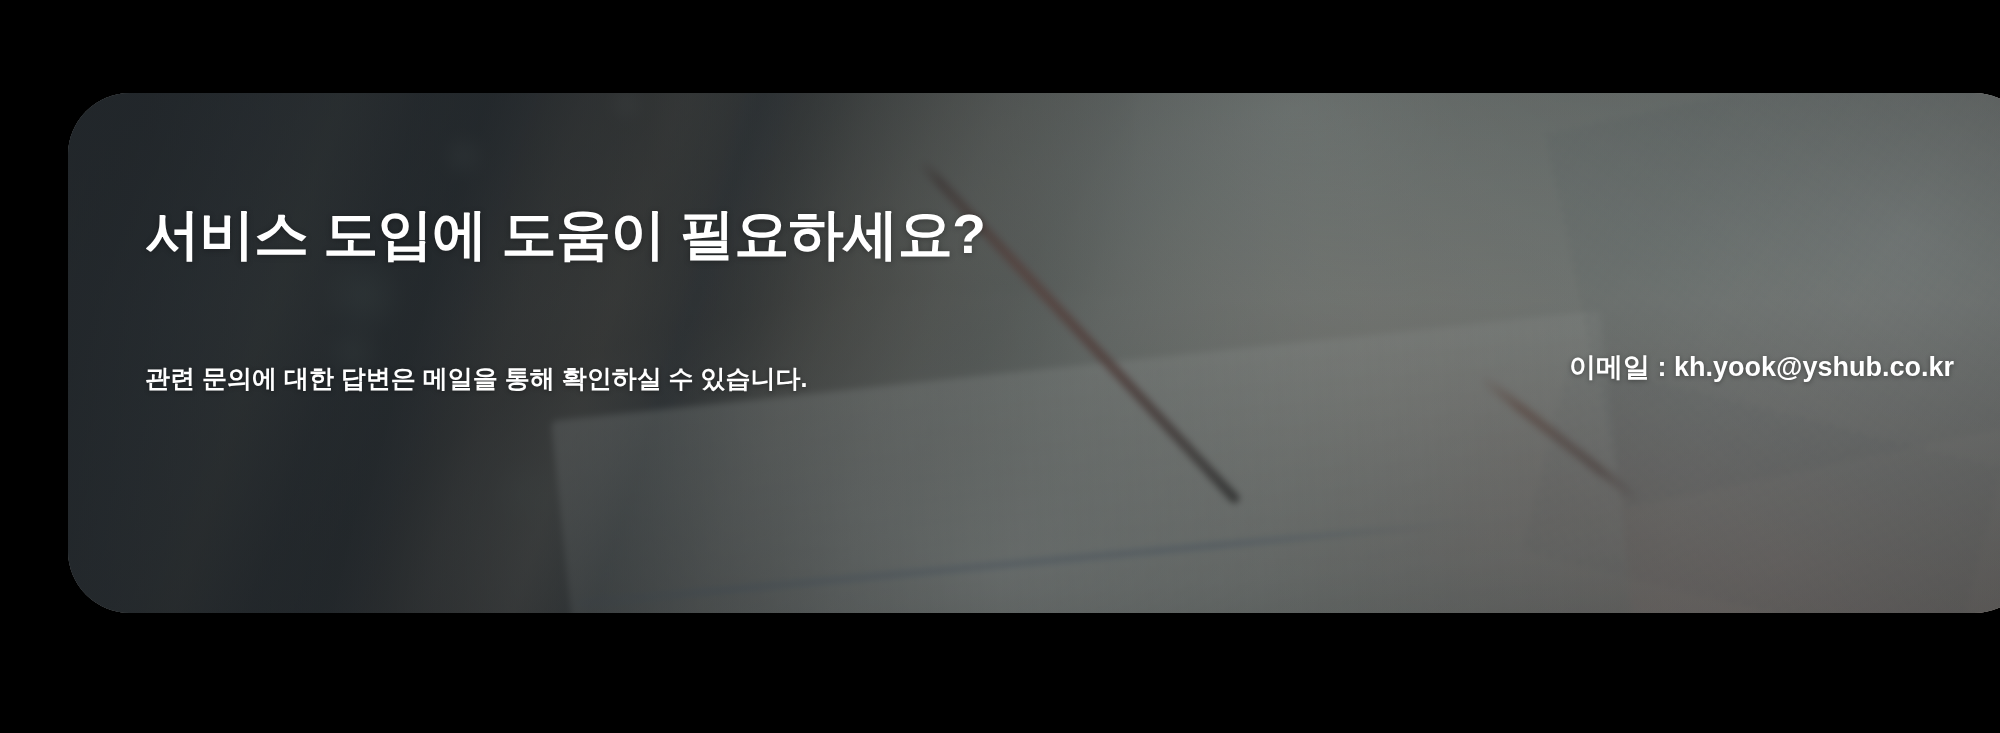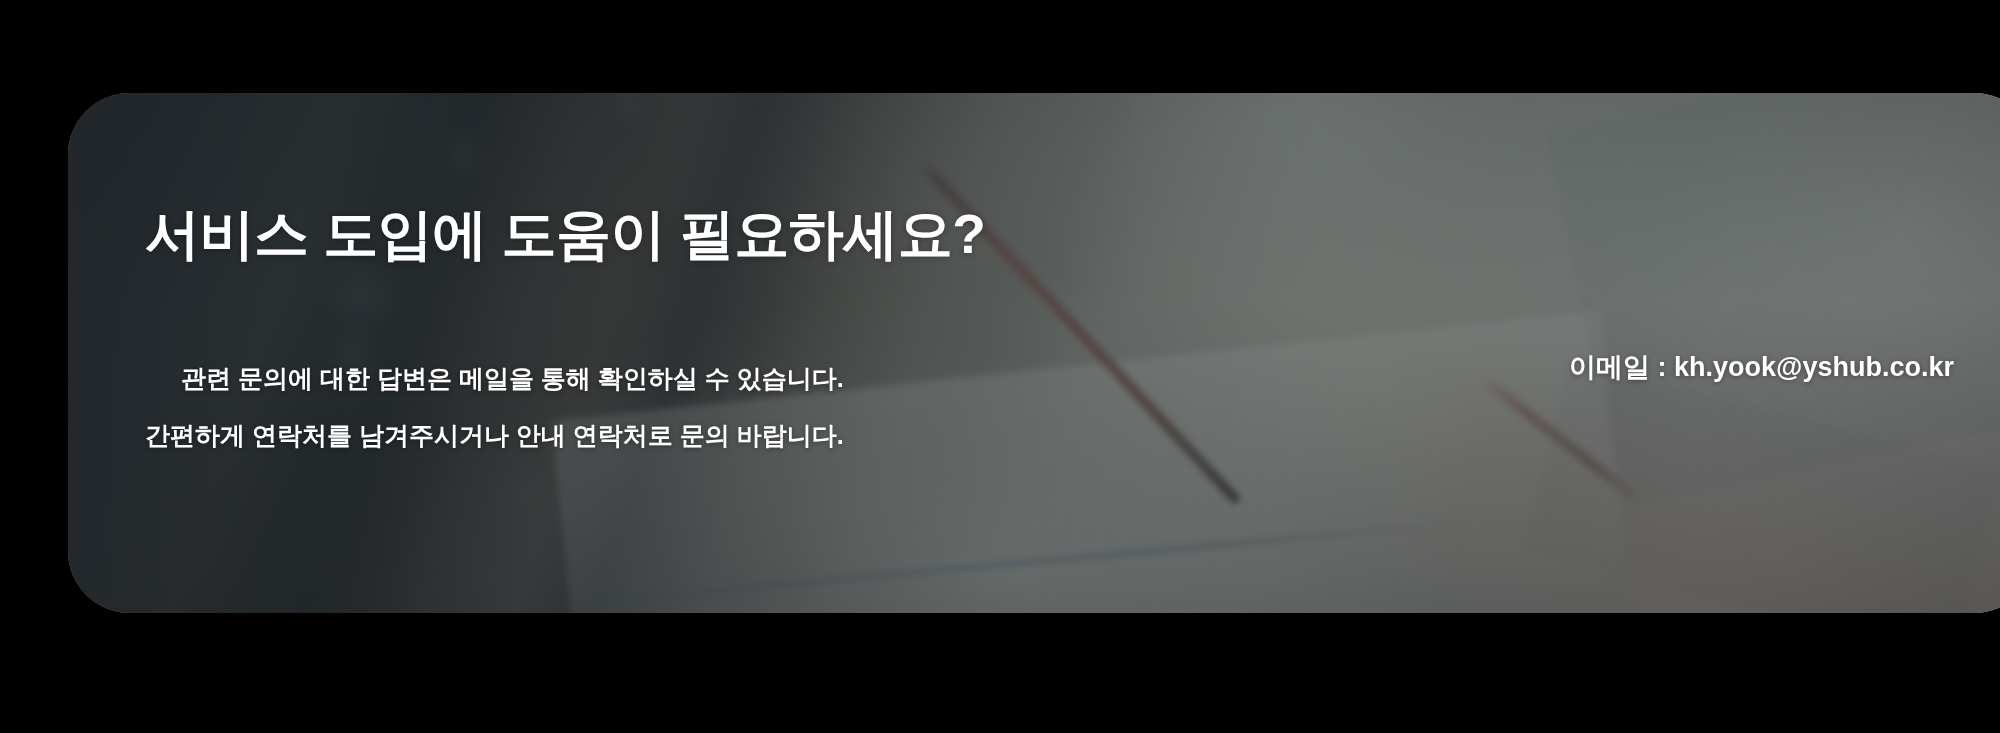--- a/index.html
+++ b/index.html
@@ -330,21 +330,20 @@
     <div class="tint-desat"></div>
     <div class="tint-green"></div>
     <div class="tint-dark"></div>
 
     <div class="content">
 
       <h1 class="headline">서비스 도입에 도움이 필요하세요?</h1>
 
       <div class="body-col">
         <p class="body-line">관련 문의에 대한 답변은 메일을 통해 확인하실 수 있습니다.</p>
-        <p class="body-line">간편하게 연락처를 남겨주시거나 안내 연락처로 문의 바랍니다.</p>
       </div>
 
       <div class="contact-col">
         <p class="contact-line">이메일 : kh.yook@yshub.co.kr</p>
       </div>
 
     </div>
   </section>
 
 </div>

